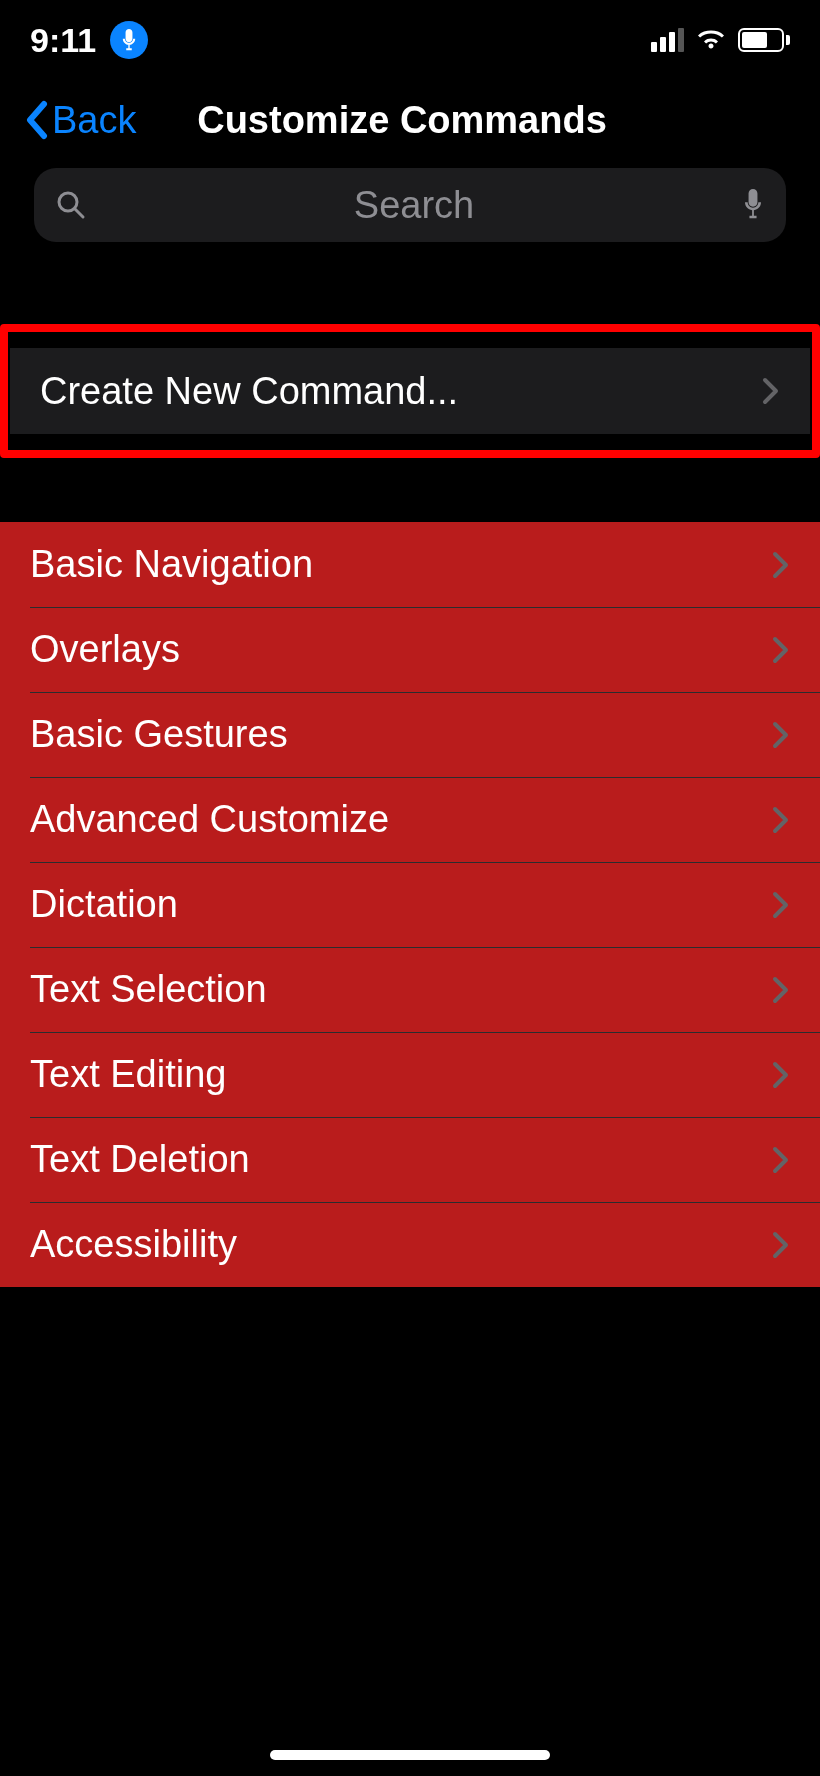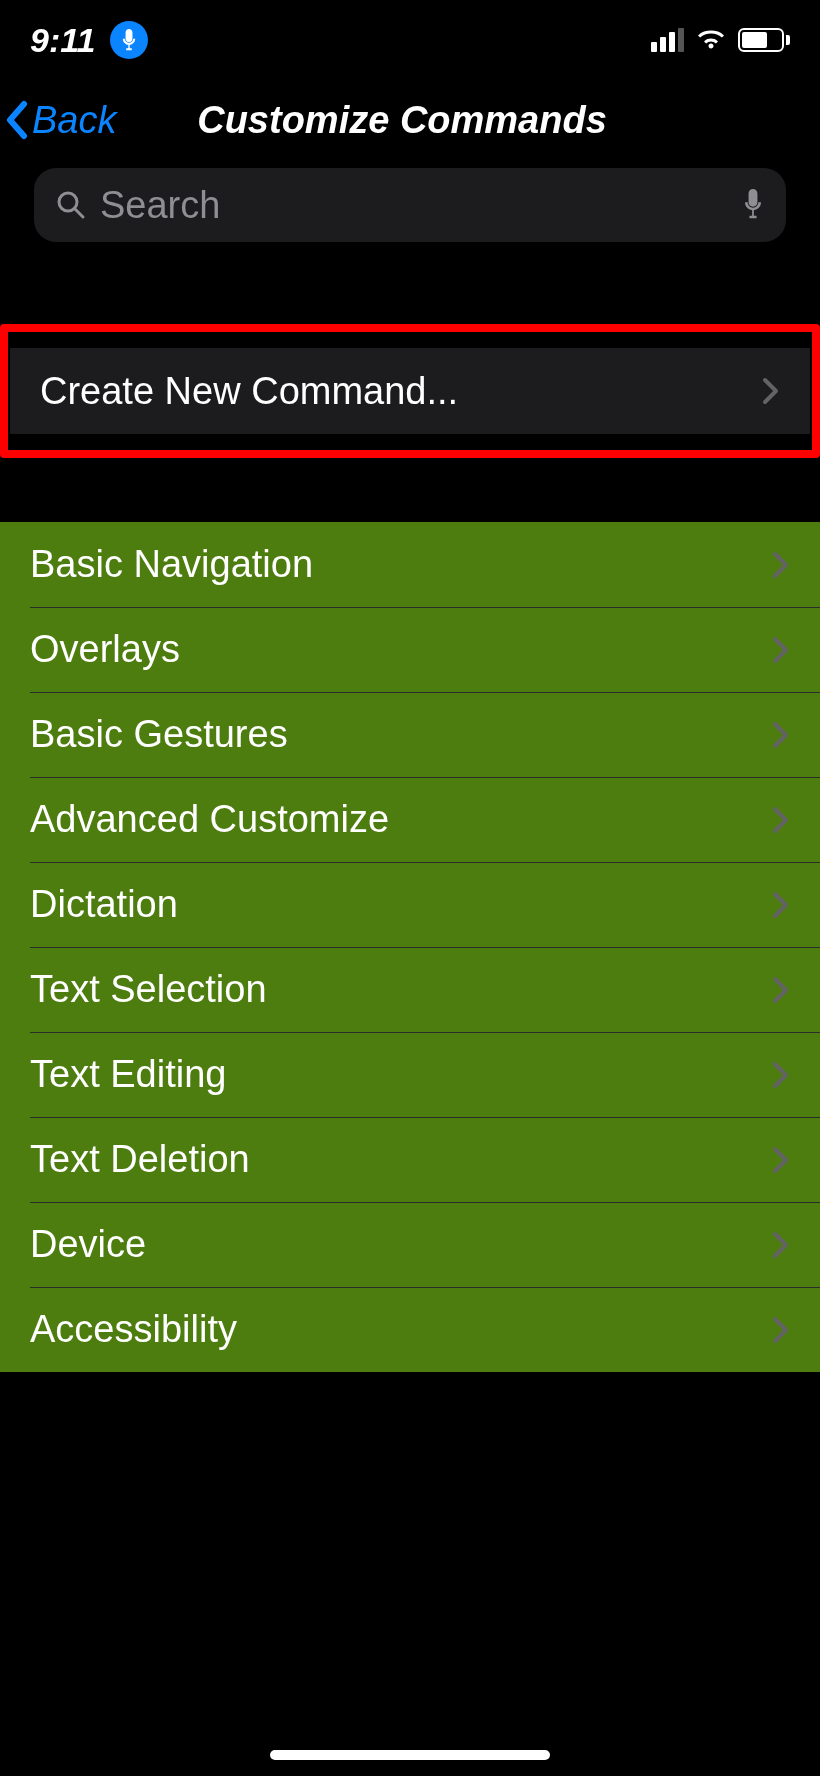--- a/index.html
+++ b/index.html
@@ -13,21 +13,20 @@
     position: relative;
   }
 
   
   .status-bar {
     height: 80px;
     display: flex;
     align-items: center;
     justify-content: space-between;
     padding: 0 30px;
-    font-style: italic;
   }
   .status-left {
     display: flex;
     align-items: center;
     gap: 14px;
   }
   .status-time {
     font-size: 34px;
     font-weight: 600;
     color: #fff;
@@ -80,22 +79,21 @@
     width:4px; height:10px; background:#fff;
     border-radius:0 2px 2px 0; margin-left:2px;
   }
 
   
   .nav-bar{
     height:80px;
     display:flex;
     align-items:center;
     position:relative;
-    padding:0 4px;
-    font-style:italic;
+    padding:0 24px;
   }
   .back-btn{
     display:flex; align-items:center;
     color:#0a84ff;
     font-size:38px;
     gap:2px;
   }
   .back-chevron{
     width:26px; height:40px;
   }
@@ -117,30 +115,30 @@
     display:flex; align-items:center;
     padding:0 22px;
     gap:14px;
   }
   .search-icon{ width:30px; height:30px; }
   .search-icon circle{ fill:none; stroke:#8e8e93; stroke-width:3;}
   .search-icon line{ stroke:#8e8e93; stroke-width:3; stroke-linecap:round;}
   .search-input{
     flex:1;
     background:transparent; border:none; outline:none;
-    color:#22c55e; font-size:38px;
+    color:#22c55e; font-size:38px;text-align:center;
   }
   .search-input::placeholder{ color:#8e8e93; }
   .mic-input-icon{ width:22px; height:32px; }
   .mic-input-icon path{ fill:#8e8e93; }
 
   
   .group-gap{ height:64px; background:#000; }
   .list-group{
-    background:#4d7c0f;
+    background:#b91c1c;
   }
   .row{
     min-height:85px;
     display:flex; align-items:center;
     padding:0 30px;
     position:relative;
   }
   .row + .row::before{
     content:"";
     position:absolute;
@@ -309,26 +307,20 @@
       </svg>
   </div>
 
   <div class="row">
     <span class="row-label">Text Deletion</span>
     <svg class="chevron" viewBox="0 0 18 28">
         <polyline points="3,3 14,14 3,25"></polyline>
       </svg>
   </div>
 
-  <div class="row">
-    <span class="row-label">Device</span>
-    <svg class="chevron" viewBox="0 0 18 28">
-        <polyline points="3,3 14,14 3,25"></polyline>
-      </svg>
-  </div>
 
   <div class="row">
     <span class="row-label">Accessibility</span>
     <svg class="chevron" viewBox="0 0 18 28">
         <polyline points="3,3 14,14 3,25"></polyline>
       </svg>
   </div>
 
 </div>
 

